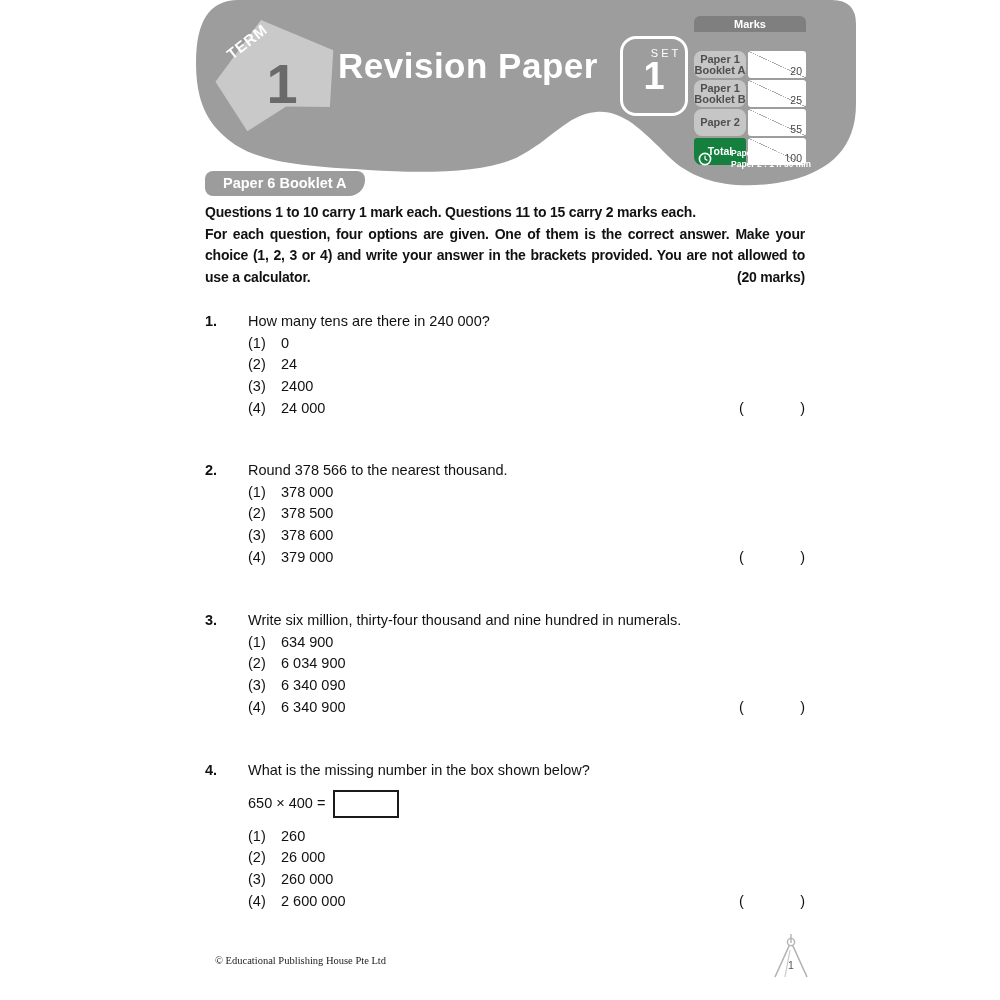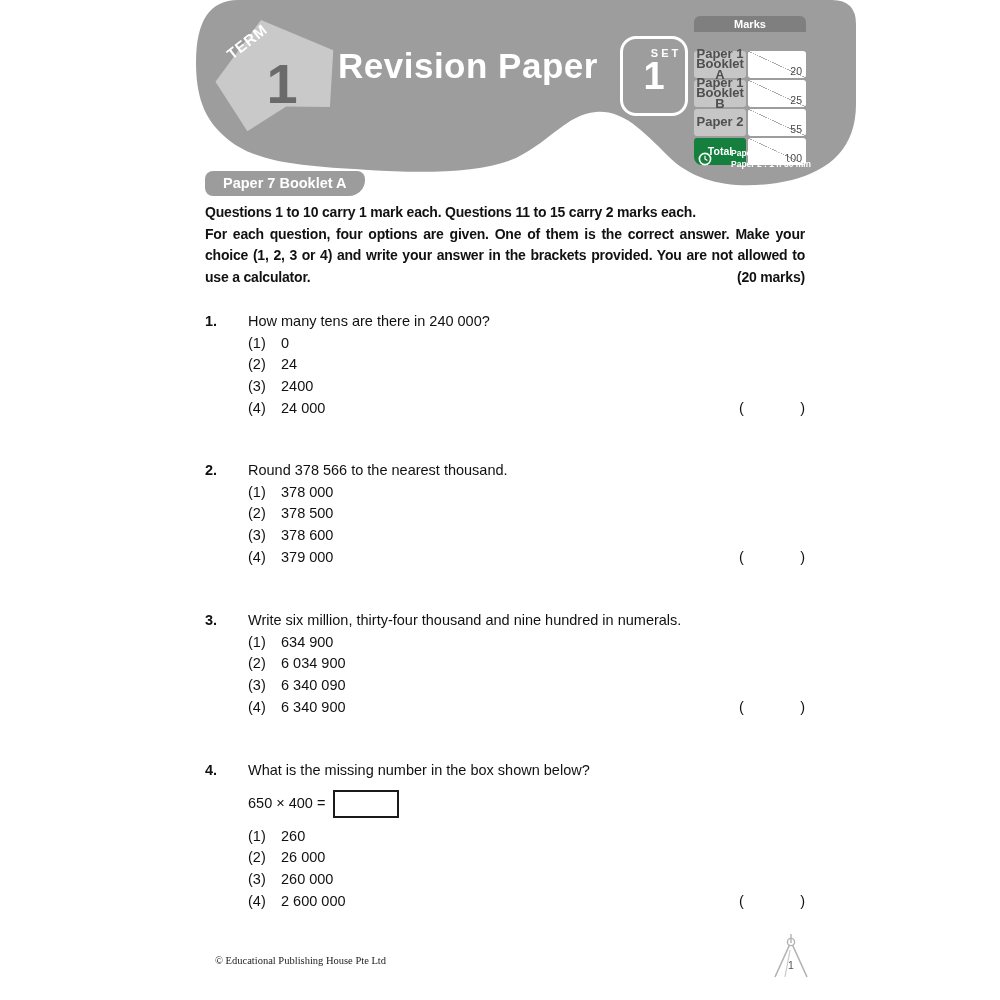--- a/index.html
+++ b/index.html
@@ -4,29 +4,29 @@
 <style>
   html,body{margin:0;padding:0;}
   body{width:1000px;height:1000px;background:#fff;position:relative;overflow:hidden;
        font-family:"Liberation Sans", sans-serif;color:#111;}
   
   .blob-svg{position:absolute;top:0;left:0;}
   .term-badge{position:absolute;left:198px;top:8px;width:160px;height:135px;}
   .page-title{position:absolute;left:338px;top:46px;font-size:35px;font-weight:bold;color:#fff;letter-spacing:.5px;}
   .set-badge{position:absolute;left:620px;top:36px;width:62px;height:74px;border:3px solid #fff;
              border-radius:16px;text-align:center;}
-  .set-label{display:block;margin-top:8px;font-size:11px;font-weight:bold;color:#fff;letter-spacing:3px;margin-left:24px;}
+  .set-label{display:block;margin-top:8px;font-size:11px;font-weight:normal;color:#fff;letter-spacing:3px;margin-left:24px;}
   .set-number{display:block;margin-top:-2px;font-size:38px;font-weight:bold;color:#fff;line-height:38px;}
   
   .marks{position:absolute;left:694px;top:16px;width:112px;}
   .marks-header{background:#7f7f7f;color:#fff;font-weight:bold;font-size:11px;text-align:center;
                 border-radius:6px 6px 0 0;padding:2px 0;margin-bottom:19px;}
   .marks-row{display:flex;gap:2px;margin-bottom:2px;}
-  .marks-label{width:52px;background:#c6c6c6;color:#4f4f4f;font-weight:bold;font-size:13px;line-height:10.5px;
-               display:flex;flex-direction:column;justify-content:center;align-items:center;height:27px;border-radius:3px;text-align:center;}
+  .marks-label{width:52px;background:#c6c6c6;color:#4f4f4f;font-weight:bold;font-size:11px;line-height:10.5px;
+               display:flex;flex-direction:column;justify-content:center;align-items:center;height:27px;border-radius:8px;text-align:center;}
   .marks-row.total .marks-label{background:#15803d;color:#fff;font-size:10.5px;height:27px;border-radius:3px 3px 3px 8px;}
   .marks-score{flex:1;background:#fff;border-radius:3px;position:relative;
     background-image:linear-gradient(to right top,transparent 49.3%,#a8a8a8 49.3%,#a8a8a8 50.7%,transparent 50.7%);}
   .marks-score span{position:absolute;right:4px;bottom:1px;font-size:10.5px;color:#4a4a4a;}
   .durations{position:absolute;left:698px;top:148px;display:flex;align-items:center;gap:19px;color:#fff;}
   .durations .dur-lines{font-size:8.5px;font-weight:bold;line-height:11px;}
   
   .section-badge{position:absolute;left:205px;top:171px;background:#9c9c9c;color:#fff;font-weight:bold;
                  font-size:14.5px;padding:4px 18px 5px 18px;border-radius:8px 8px 16px 8px;}
   
@@ -123,21 +123,21 @@
   <svg width="14" height="14" viewBox="0 0 14 14">
     <circle cx="7" cy="7" r="5.6" fill="none" stroke="#fff" stroke-width="1.6"></circle>
     <path d="M7 3.8 V7 L9.4 8.6" fill="none" stroke="#fff" stroke-width="1.2"></path>
   </svg>
   <div class="dur-lines">
     <div>Paper 1 : 1 h</div>
     <div>Paper 2 : 1 h 30 min</div>
   </div>
 </div>
 
-<div class="section-badge">Paper 7 Booklet A</div>
+<div class="section-badge">Paper 6 Booklet A</div>
 
 <div class="instructions">
   <div>Questions 1 to 10 carry 1 mark each. Questions 11 to 15 carry 2 marks each.</div>
   <div class="instr-body">For each question, four options are given. One of them is the correct answer. Make your choice (1, 2, 3 or 4) and write your answer in the brackets provided. You are not allowed to use a calculator.</div>
   <span class="marks-note">(20 marks)</span>
 </div>
 
 <div class="question" style="top:311px;">
   <div class="q-head">
     <span class="q-num">1.</span>

